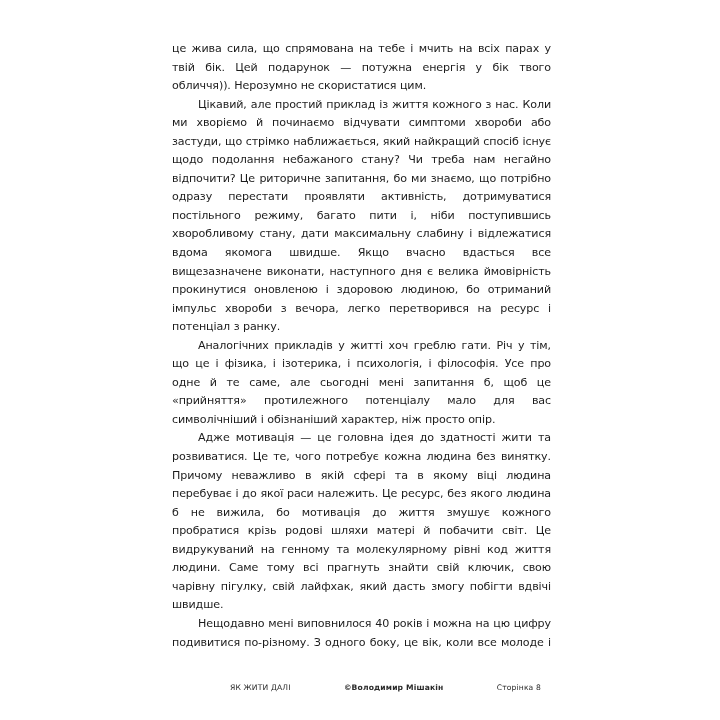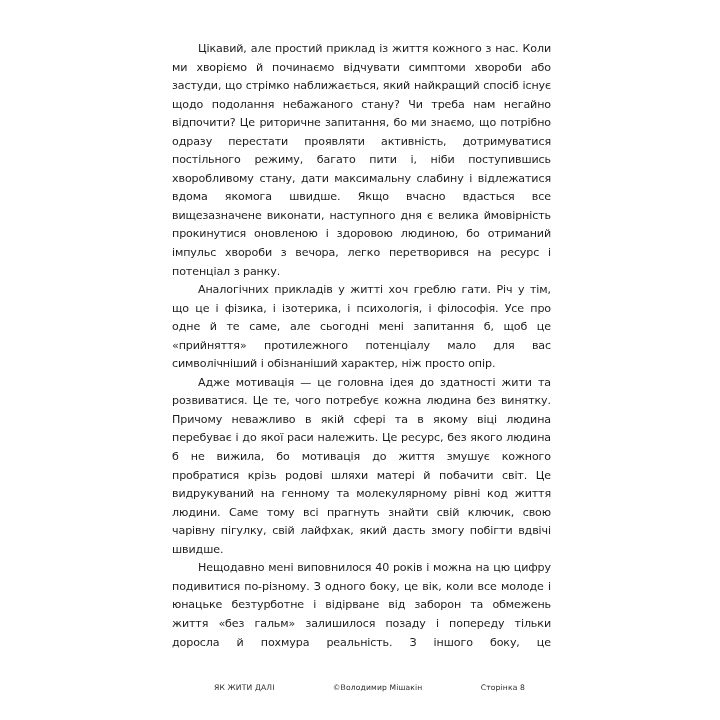--- a/index.html
+++ b/index.html
@@ -46,49 +46,51 @@
     color: #1c1c1c;
     hyphens: none;
   }
 
   .para.indent {
     text-indent: 26px;
   }
 
   .footer {
     position: absolute;
-    left: 156px;
+    left: 172px;
     top: 683px;
     width: 379px;
     display: flex;
     justify-content: space-between;
     align-items: flex-end;
     font-size: 7.6px;
     letter-spacing: 0.02em;
     color: #2a2a2a;
   }
 
   .footer-left {
     text-transform: uppercase;
     padding-left: 58px;
   }
   .footer-center {
     white-space: nowrap;
+    font-weight: bold;
   }
   .footer-right {
     white-space: nowrap;
     padding-right: 10px;
   }
 </style>
 </head>
 <body>
 
 <div class="page">
 
   <div class="text-column">
+    <p class="para">це жива сила, що спрямована на тебе і мчить на всіх парах у твій бік. Цей подарунок — потужна енергія у бік твого обличчя)). Нерозумно не скористатися цим.</p>
     <p class="para indent">Цікавий, але простий приклад із життя кожного з нас. Коли ми хворіємо й починаємо відчувати симптоми хвороби або застуди, що стрімко наближається, який найкращий спосіб існує щодо подолання небажаного стану? Чи треба нам негайно відпочити? Це риторичне запитання, бо ми знаємо, що потрібно одразу перестати проявляти активність, дотримуватися постільного режиму, багато пити і, ніби поступившись хворобливому стану, дати максимальну слабину і відлежатися вдома якомога швидше. Якщо вчасно вдасться все вищезазначене виконати, наступного дня є велика ймовірність прокинутися оновленою і здоровою людиною, бо отриманий імпульс хвороби з вечора, легко перетворився на ресурс і потенціал з ранку.</p>
     <p class="para indent">Аналогічних прикладів у житті хоч греблю гати. Річ у тім, що це і фізика, і ізотерика, і психологія, і філософія. Усе про одне й те саме, але сьогодні мені запитання б, щоб це «прийняття» протилежного потенціалу мало для вас символічніший і обізнаніший характер, ніж просто опір.</p>
     <p class="para indent">Адже мотивація — це головна ідея до здатності жити та розвиватися. Це те, чого потребує кожна людина без винятку. Причому неважливо в якій сфері та в якому віці людина перебуває і до якої раси належить. Це ресурс, без якого людина б не вижила, бо мотивація до життя змушує кожного пробратися крізь родові шляхи матері й побачити світ. Це видрукуваний на генному та молекулярному рівні код життя людини. Саме тому всі прагнуть знайти свій ключик, свою чарівну пігулку, свій лайфхак, який дасть змогу побігти вдвічі швидше.</p>
     <p class="para indent">Нещодавно мені виповнилося 40 років і можна на цю цифру подивитися по-різному. З одного боку, це вік, коли все молоде і юнацьке безтурботне і відірване від заборон та обмежень життя «без гальм» залишилося позаду і попереду тільки доросла й похмура реальність. З іншого боку, це найусвідомленіший, найгармонійніший і найсамодостатніший вік, коли доступним є все, що тільки забажаєш. Це роки максимальної самореалізації та продуктивності, чистої й упевненої ресурсної збалансованості зрілої особистості та здорового егоцентризму в поєднанні з емоційною стабільністю. Тому тільки нам вирішувати, як ставитися до цієї цифри. Особисто я, свій вибір зробив. Мені подобається моє сьогоднішнє світосприйняття і відчуття реальності. Отже, усім, кому за 40, — ці слова для вас. Знайте, що ваше життя тільки починається.</p>
 
   </div>
 
   <div class="footer">
     <span class="footer-left">ЯК ЖИТИ ДАЛІ</span>
     <span class="footer-center">©Володимир Мішакін</span>

